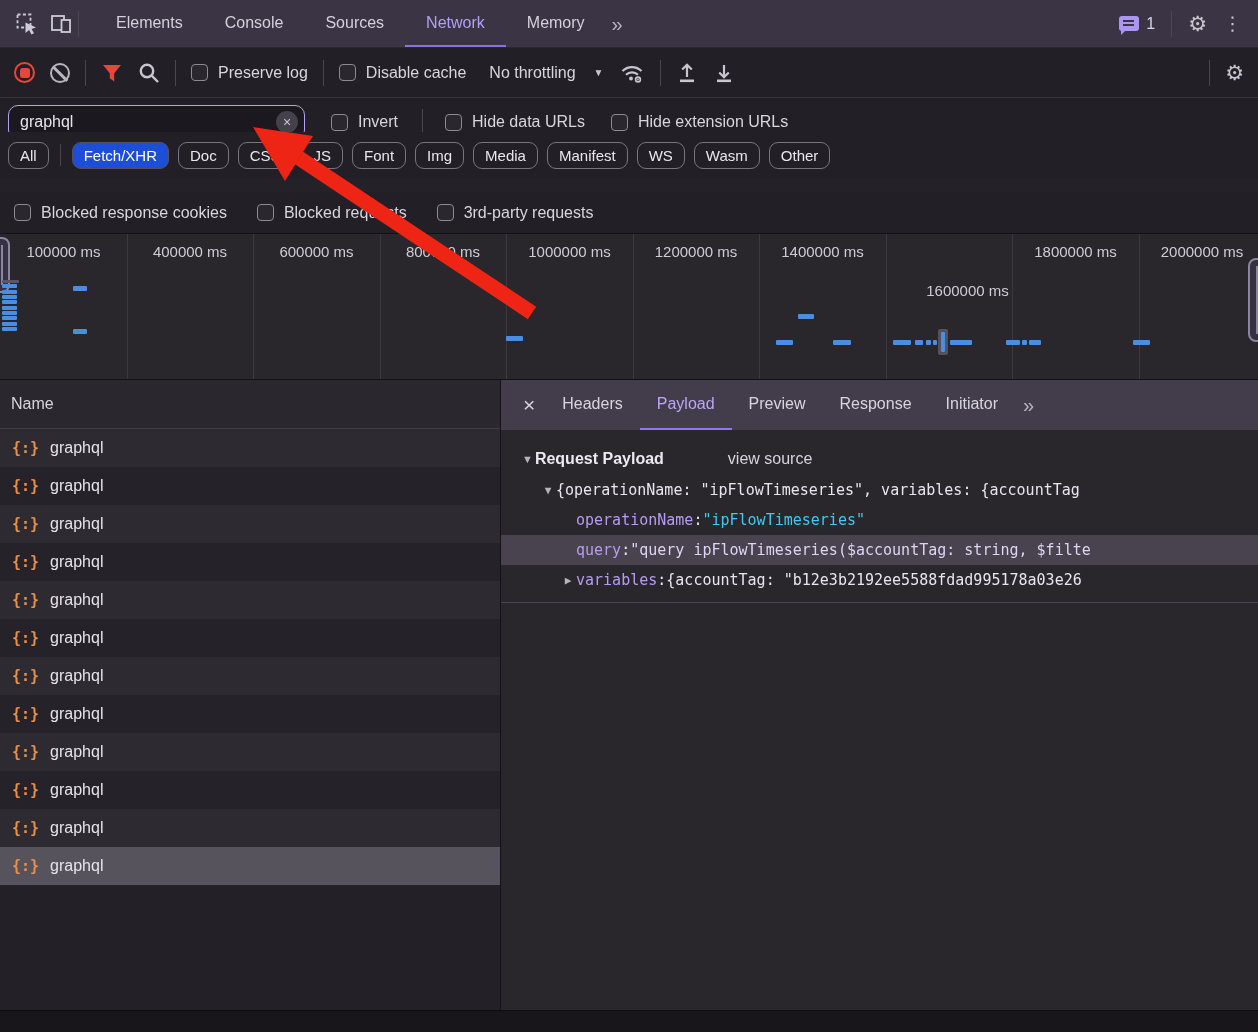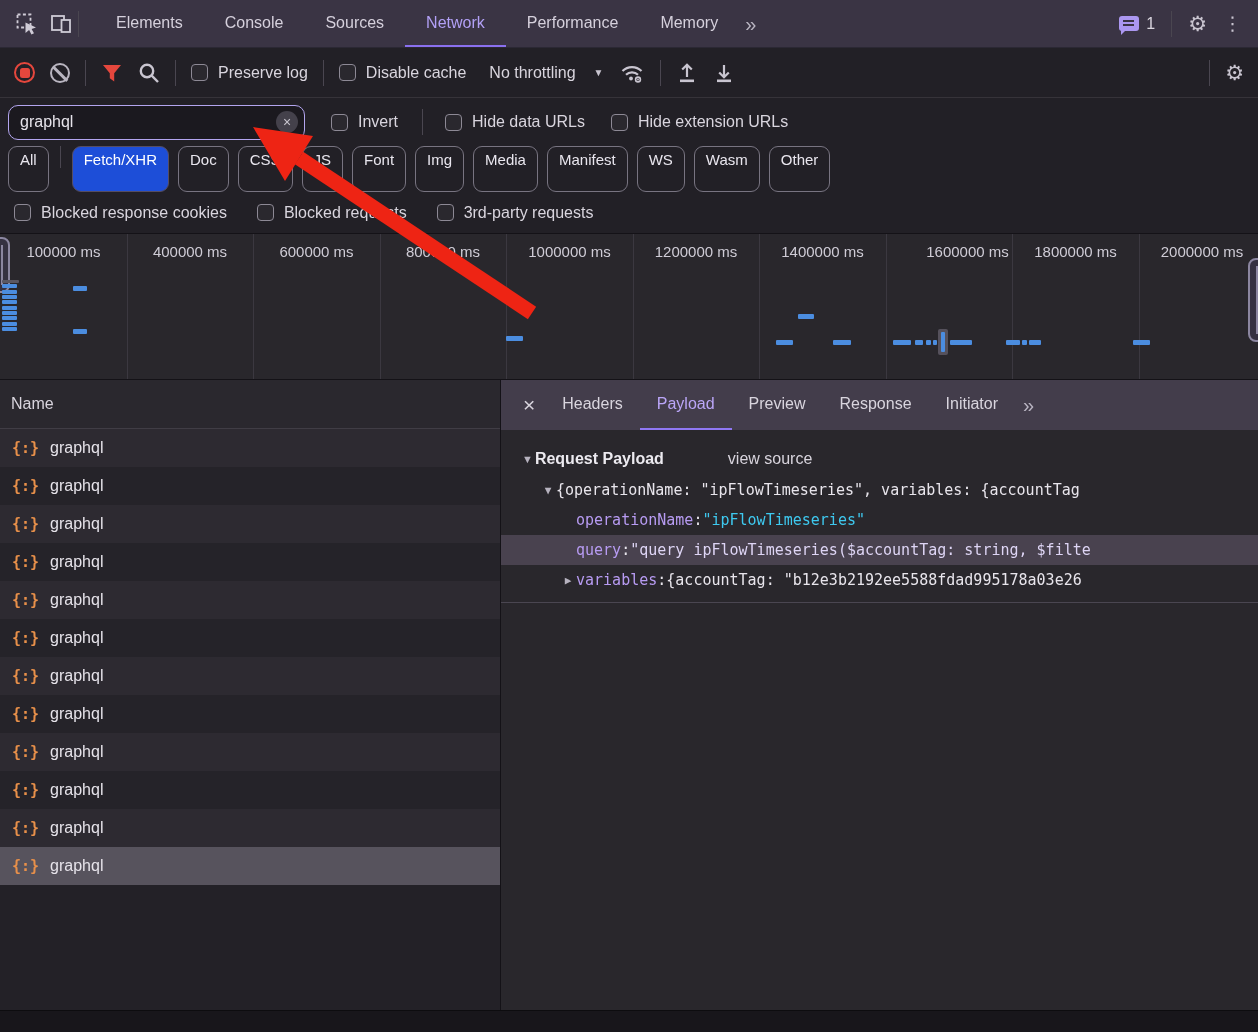--- a/index.html
+++ b/index.html
@@ -49,22 +49,22 @@
   #filter-input { width:100%; height:100%; background:#1b191f; border:1.5px solid #b3a5ef; border-radius:10px;
                   color:#e6e3ea; font:16px "Liberation Sans", sans-serif; padding:0 36px 0 11px; outline:none; }
   #filter-clear { position:absolute; right:7px; top:50%; transform:translateY(-50%); width:22px; height:22px;
                   border-radius:50%; background:#44414b; color:#c9c6cf; font-size:14px; display:flex;
                   align-items:center; justify-content:center; }
   #filter-row .check-row { margin-left:26px; }
   #filter-row .hdiv { margin-left:24px; }
   #filter-row .check-row + .hdiv + .check-row { margin-left:22px; }
 
   
-  #chips-row { position:absolute; top:146px; left:0; right:0; height:46px; background:#222026;
-               display:flex; padding:0 8px; gap:9px; }
+  #chips-row { position:absolute; top:132px; left:0; right:0; height:46px; background:#222026;
+               display:flex; align-items:center; padding:0 8px; gap:9px; }
   .chip { padding:4px 11px; border:1px solid #787481; border-radius:9px; font-size:15px; color:#e9e6ee;
           white-space:nowrap; }
   .chip.active { background:#1d4ed8; border-color:#554d62; color:#fff; }
   #chips-row .hdiv { height:22px; margin:0 2px; }
 
   
   #adv-row { position:absolute; top:192px; left:0; right:0; height:42px; background:#222026;
              border-bottom:1px solid #141217; display:flex; align-items:center; padding:0 14px; gap:30px; }
 
   
@@ -145,21 +145,20 @@
       <rect x="3" y="4" width="12" height="14" fill="none" stroke="#cfcbd6" stroke-width="1.8"></rect>
       <rect x="12.5" y="8" width="8.5" height="12" fill="#3a3444" stroke="#cfcbd6" stroke-width="1.8"></rect>
     </svg>
   </div>
   <div class="hdiv"></div>
   <div id="top-tabs">
       <div class="ttab">Elements</div>
       <div class="ttab">Console</div>
       <div class="ttab">Sources</div>
       <div class="ttab active">Network</div>
-      <div class="ttab">Performance</div>
       <div class="ttab">Memory</div>
     </div>
   <div class="chev-glyph">»</div>
   <div id="top-right">
     <div id="issues-chip">
       <span class="bubble"></span>
       <span>1</span>
     </div>
     <div class="hdiv"></div>
     <span class="gear-glyph">⚙</span>
@@ -283,21 +282,21 @@
     <div class="tick-label" style="left: 253px;">600000 ms</div>
     <div class="tcol-line" style="left: 253px;"></div>
     <div class="tick-label" style="left: 379.5px;">800000 ms</div>
     <div class="tcol-line" style="left: 380px;"></div>
     <div class="tick-label" style="left: 506px;">1000000 ms</div>
     <div class="tcol-line" style="left: 506px;"></div>
     <div class="tick-label" style="left: 632.5px;">1200000 ms</div>
     <div class="tcol-line" style="left: 633px;"></div>
     <div class="tick-label" style="left: 759px;">1400000 ms</div>
     <div class="tcol-line" style="left: 759px;"></div>
-    <div class="tick-label" style="left: 904px;">1600000 ms</div>
+    <div class="tick-label" style="left: 904px; margin-top: 39px;">1600000 ms</div>
     <div class="tcol-line" style="left: 886px;"></div>
     <div class="tick-label" style="left: 1012px;">1800000 ms</div>
     <div class="tcol-line" style="left: 1012px;"></div>
     <div class="tick-label" style="left: 1138.5px;">2000000 ms</div>
     <div class="tcol-line" style="left: 1139px;"></div>
     <div class="tbar" style="left: 2px; top: 46px; width: 17px; height: 3px; background: rgb(90, 87, 98);"></div>
     <div class="tbar" style="left: 2px; top: 50px; width: 15px; height: 4px; background: rgb(75, 141, 224);"></div>
     <div class="tbar" style="left: 2px; top: 56px; width: 15px; height: 4px; background: rgb(75, 141, 224);"></div>
     <div class="tbar" style="left: 2px; top: 61px; width: 15px; height: 4px; background: rgb(75, 141, 224);"></div>
     <div class="tbar" style="left: 2px; top: 66px; width: 15px; height: 4px; background: rgb(75, 141, 224);"></div>

